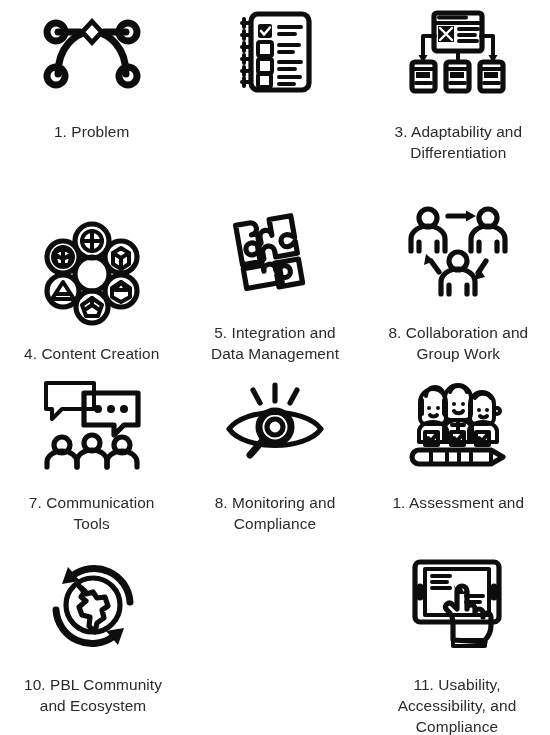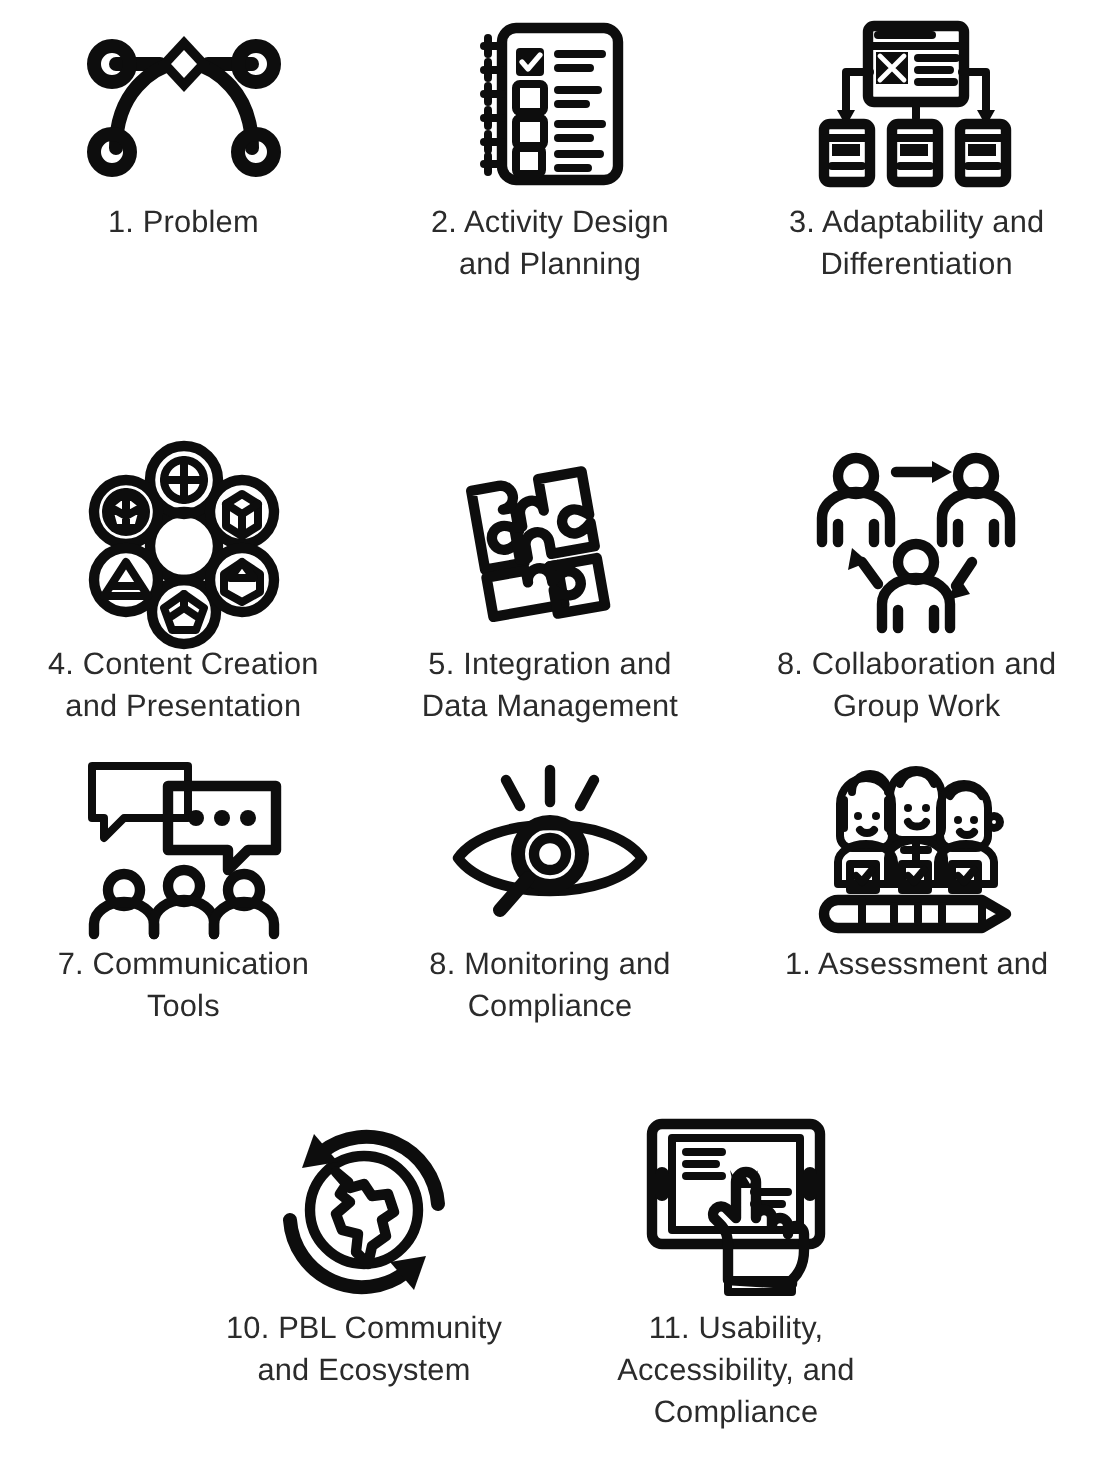--- a/index.html
+++ b/index.html
@@ -21,21 +21,21 @@
     background: #ffffff;
   }
   .row {
     display: flex;
     width: 100%;
     box-sizing: border-box;
   }
   .row-1 { height: 175px; }
   .row-2 { height: 190px; align-items: flex-end; }
   .row-3 { height: 180px; }
-  .row-4 { height: 190px; justify-content: center; }
+  .row-4 { height: 190px; justify-content: space-between; }
 
   .cell {
     flex: 1 1 0;
     display: flex;
     flex-direction: column;
     align-items: center;
     box-sizing: border-box;
   }
   .row-4 .cell { flex: 0 0 186px; }
 
@@ -49,21 +49,21 @@
   .row-2 .icon-wrap { padding-top: 12px; }
   .row-3 .icon-wrap { padding-top: 12px; }
   .row-4 .icon-wrap { padding-top: 14px; }
 
   .icon-wrap svg {
     display: block;
     overflow: visible;
   }
 
   .caption {
-    margin-top: 4px;
+    margin-top: 24px;
     text-align: center;
     font-size: 15.4px;
     line-height: 1.36;
     color: #2b2b2b;
     letter-spacing: 0.1px;
     max-width: 172px;
     font-weight: 400;
   }
   .row-4 .caption { max-width: 168px; }
 
@@ -127,24 +127,20 @@
           <rect class="fill-k" x="25" y="15" width="14" height="14" rx="2"></rect>
           <path d="M28 22 l3 3.5 l6 -7" stroke="#ffffff" stroke-width="2.6" fill="none" stroke-linecap="round" stroke-linejoin="round"></path>
           <rect class="st-fine" x="25" y="33" width="14" height="14" rx="2"></rect>
           <rect class="st-fine" x="25" y="50" width="14" height="14" rx="2"></rect>
           <rect class="st-fine" x="25" y="65" width="13" height="13" rx="2"></rect>
           <path class="st-fine" d="M46 18 H68 M46 25 H62"></path>
           <path class="st-fine" d="M46 36 H66 M46 43 H60"></path>
           <path class="st-fine" d="M46 53 H68 M46 60 H62"></path>
           <path class="st-fine" d="M46 68 H67 M46 75 H61"></path>
         </svg>
-      </div>
-      <div class="caption">
-        <div>2. Activity Design</div>
-        <div>and Planning</div>
       </div>
     </div>
 
     <div class="cell">
       <div class="icon-wrap">
         <svg width="104" height="84" viewBox="0 0 104 84">
           <rect class="st-thin" x="28" y="3" width="48" height="38" rx="3"></rect>
           <path class="st-fine" d="M28 13 H76"></path>
           <rect class="fill-k" x="32" y="16" width="16" height="16"></rect>
           <path d="M34 18 L46 30 M46 18 L34 30" stroke="#ffffff" stroke-width="2.4" stroke-linecap="round"></path>
@@ -204,21 +200,20 @@
 
           <path class="st-fine" d="M21 56 L32 73 H10 Z"></path>
           <path class="st-fine" d="M14 68 H28"></path>
 
           <circle class="st-fine" cx="21" cy="31" r="10"></circle>
           <path class="st-fine" d="M21 21 l-9 7 3 11 h12 l3 -11 Z M21 21 v18 M12 28 l9 5 9 -5"></path>
         </svg>
       </div>
       <div class="caption">
         <div>4. Content Creation</div>
-        <div>and Presentation</div>
       </div>
     </div>
 
     <div class="cell">
       <div class="icon-wrap">
         <svg width="96" height="96" viewBox="0 0 96 96">
           <g transform="rotate(-10 48 48)">
             <path class="st-thin" d="M14 14 h14 a6 6 0 0 1 0 12 h6 v12
                      c0 0 -4 -4 -8 -4 a6 6 0 0 0 0 12 c4 0 8 -4 8 -4 v12 h-20 v-40 Z"></path>
             <path class="st-thin" d="M48 14 h22 v22 c0 0 -4 -4 -8 -4 a6 6 0 0 0 0 12 c4 0 8 -4 8 -4 v12 h-22

